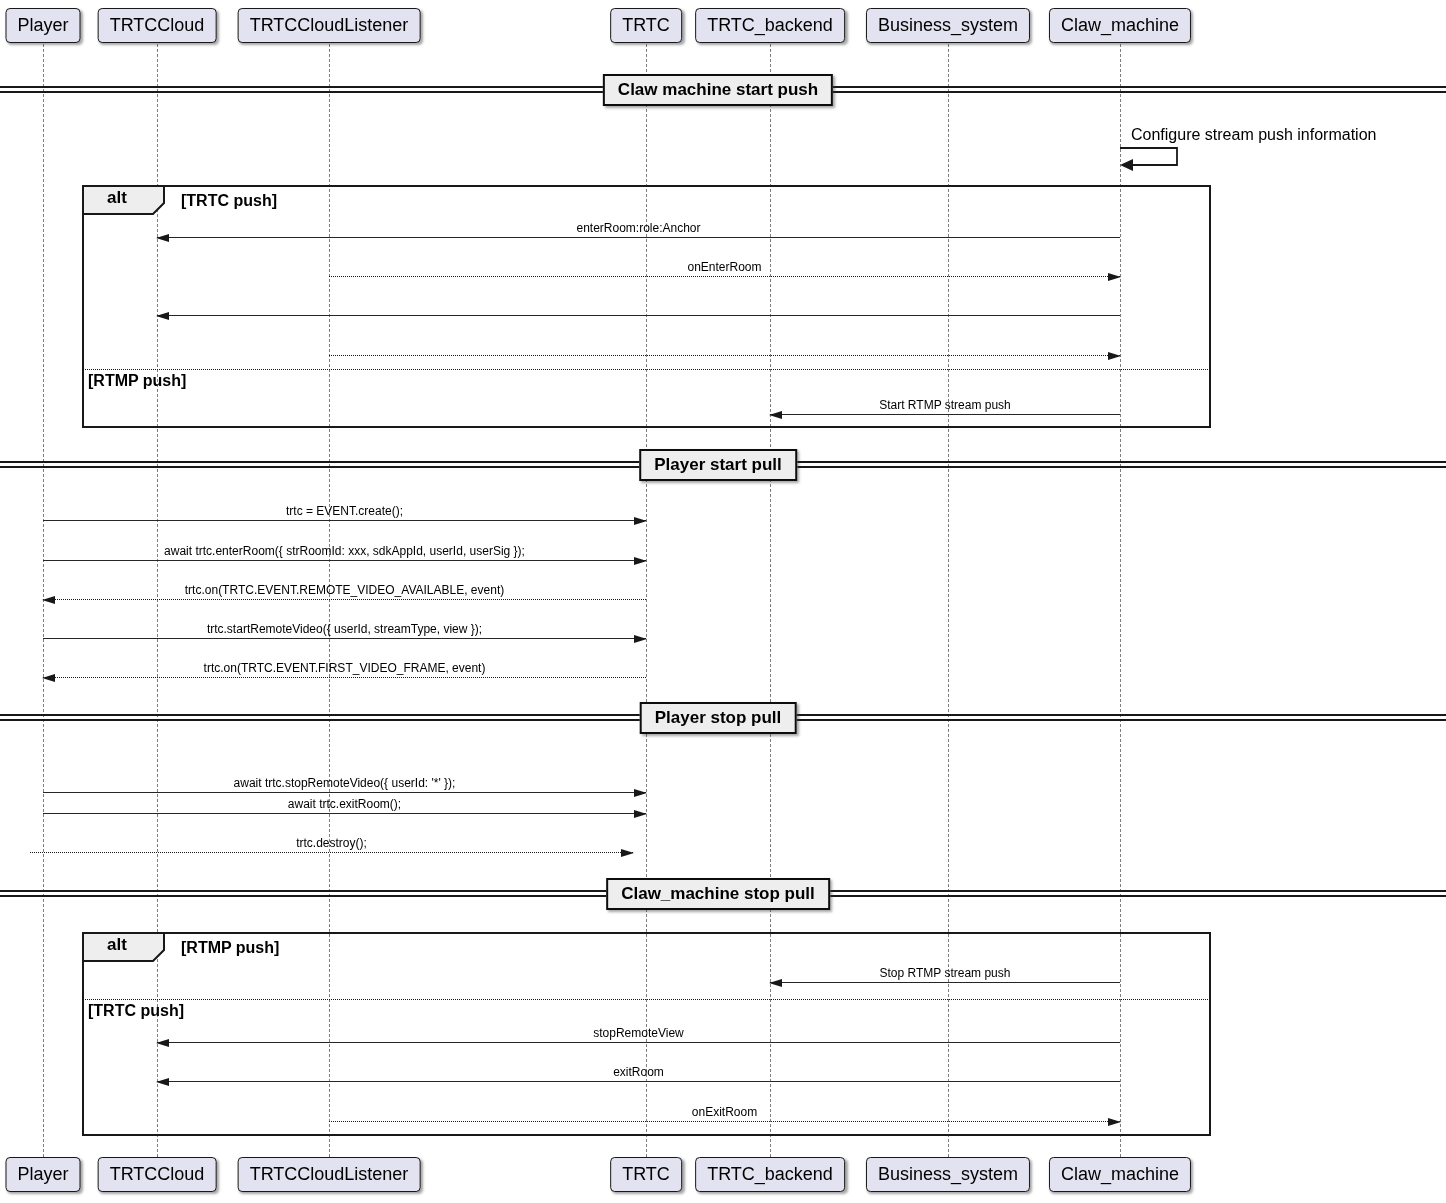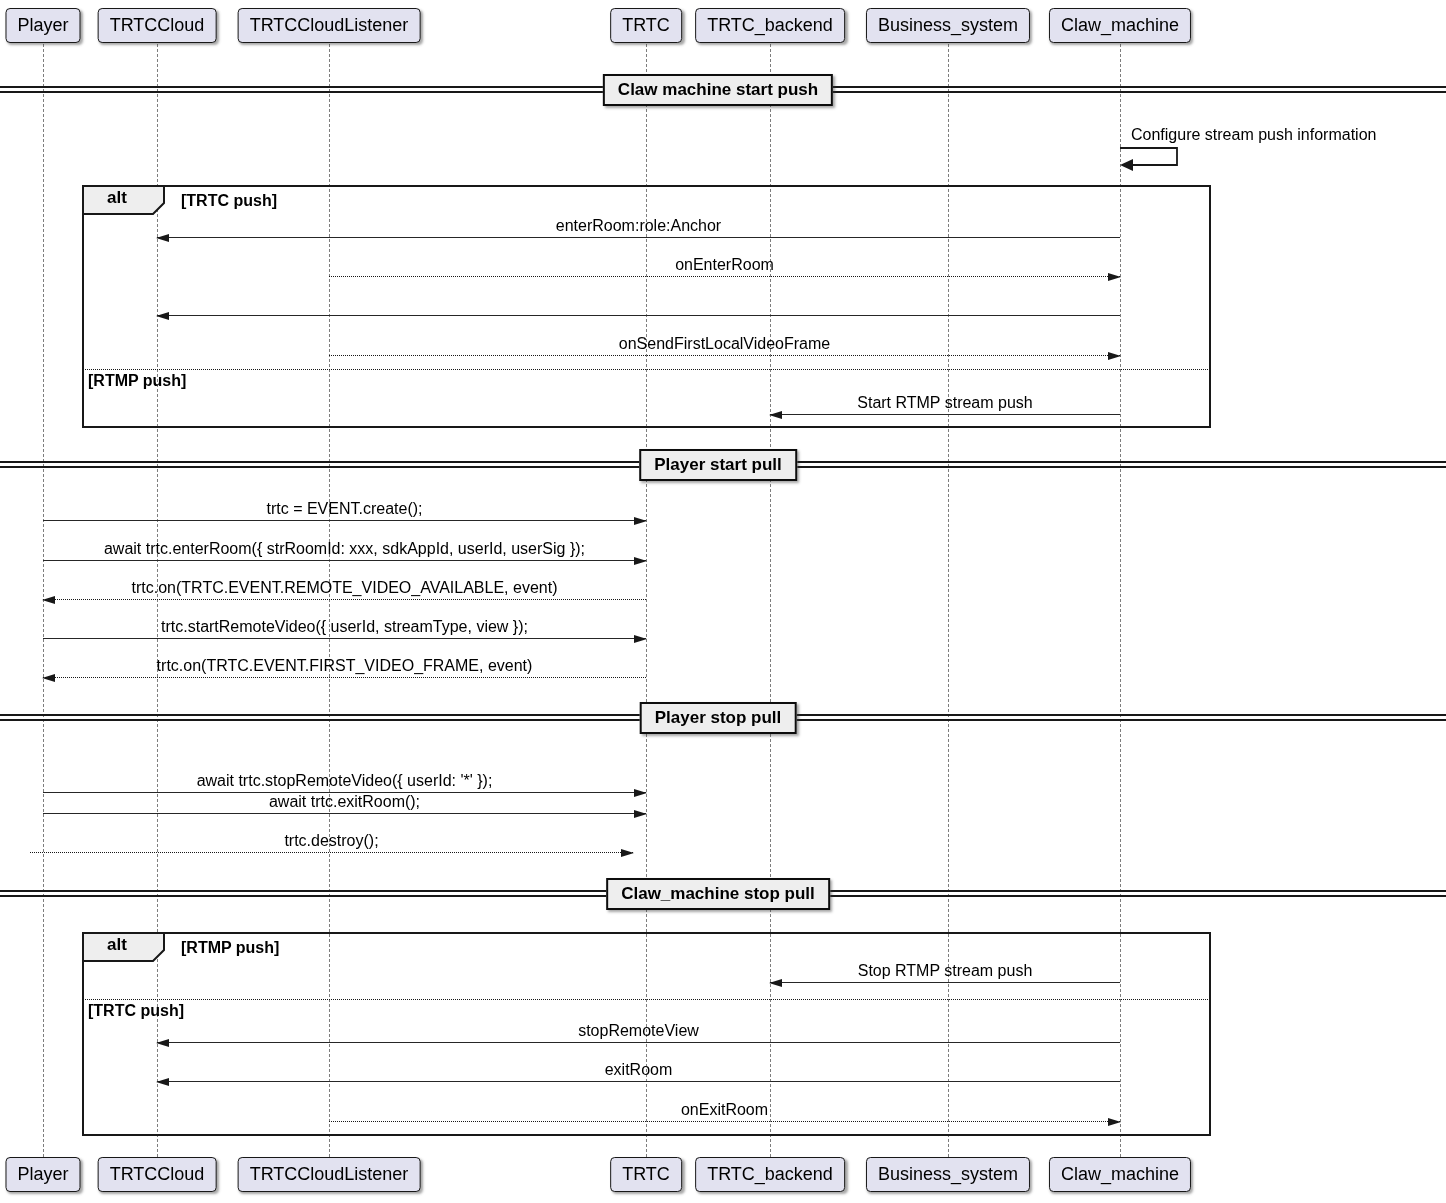--- a/index.html
+++ b/index.html
@@ -13,21 +13,21 @@
           border-top:2px solid var(--stroke,#181818);border-bottom:2px solid var(--stroke,#181818);}
   .divider-label{position:absolute;left:718px;transform:translateX(-50%);background:var(--frame-fill,#EEEEEE);
           border:2px solid #0d0d0d;padding:4px 13px;font-size:17px;font-weight:700;white-space:nowrap;
           box-shadow:2px 2px 2.5px rgba(60,60,60,.45);}
   .alt-frame{position:absolute;border:2px solid var(--stroke,#181818);}
   .alt-pent{position:absolute;left:-2px;top:-2px;width:84px;height:30px;}
   .alt-pent .op{position:absolute;left:25px;top:3px;font-size:17px;font-weight:700;}
   .alt-cond{position:absolute;font-size:16px;font-weight:700;white-space:nowrap;}
   .alt-else{position:absolute;left:-1px;right:-1px;height:0;border-top:1.6px dotted #181818;}
   .msg{position:absolute;height:22px;}
-  .msg-label{position:absolute;left:0;right:0;bottom:3px;text-align:center;font-size:16px;white-space:nowrap;}
+  .msg-label{position:absolute;left:0;right:0;bottom:3px;text-align:center;font-size:12px;white-space:nowrap;}
   .msg-line{position:absolute;left:0;right:0;bottom:0;height:0;border-top:1.8px solid #262626;}
   .msg-line.dotted{border-top:1.8px dotted #181818;}
   .arrow{position:absolute;width:0;height:0;bottom:-3.8px;
          border-top:4.6px solid transparent;border-bottom:4.6px solid transparent;}
   .arrow.right{right:-1px;border-left:13px solid var(--stroke,#181818);}
   .arrow.left{left:-1px;border-right:13px solid var(--stroke,#181818);}
   .self-label{position:absolute;font-size:16px;white-space:nowrap;}
 </style>
 </head>
 <body>
@@ -77,21 +77,20 @@
     <div class="msg" style="left: 329px; top: 255px; width: 791px;">
       <div class="msg-label">onEnterRoom</div>
       <div class="msg-line dotted"></div>
       <div class="arrow right"></div>
     </div>
     <div class="msg" style="left: 157px; top: 294px; width: 963px;">
       <div class="msg-line"></div>
       <div class="arrow left"></div>
     </div>
     <div class="msg" style="left: 329px; top: 334px; width: 791px;">
-      <div class="msg-label">onSendFirstLocalVideoFrame</div>
       <div class="msg-line dotted"></div>
       <div class="arrow right"></div>
     </div>
     <div class="msg" style="left: 770px; top: 393px; width: 350px;">
       <div class="msg-label">Start RTMP stream push</div>
       <div class="msg-line"></div>
       <div class="arrow left"></div>
     </div>
     <div class="msg" style="left: 43px; top: 499px; width: 603px;">
       <div class="msg-label">trtc = EVENT.create();</div>

